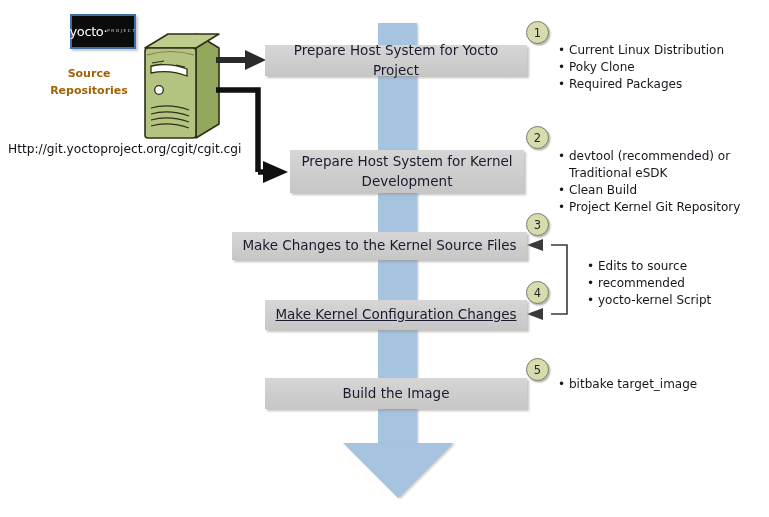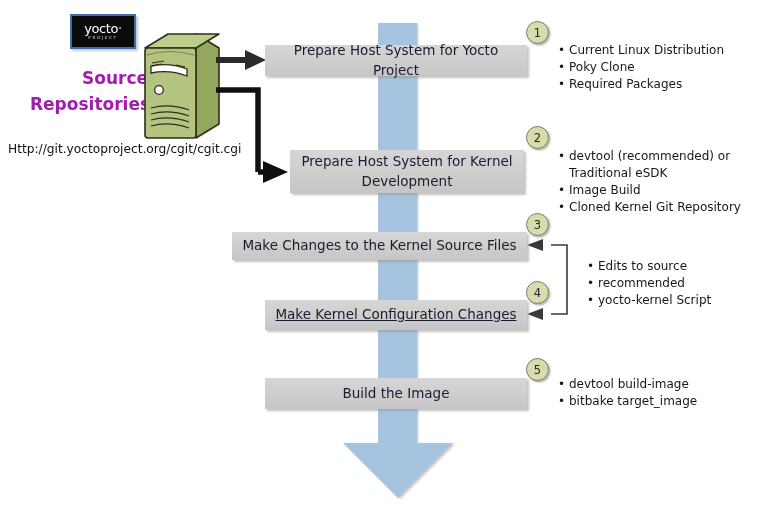--- a/index.html
+++ b/index.html
@@ -103,21 +103,21 @@
 
   
   .yocto-logo {
     position: absolute;
     left: 70px; top: 14px;
     width: 66px; height: 35px;
     background: #0b0b0b;
     border: 2px solid #3f6fa8;
     box-sizing: border-box;
     display: flex;
-    flex-direction: column;
+    flex-direction: row;
     align-items: center;
     justify-content: center;
     box-shadow: 2px 2px 2px rgba(150,148,145,0.5);
   }
   .yocto-word {
     color: #ffffff;
     font-size: 13px;
     letter-spacing: -0.4px;
     line-height: 1;
     margin-bottom: 1px;
@@ -125,24 +125,24 @@
   .yocto-sub {
     color: #d8d8d8;
     font-size: 4.2px;
     letter-spacing: 1.6px;
     line-height: 1;
   }
   .src-label {
     position: absolute;
     left: 30px; top: 66px;
     width: 118px;
-    text-align: right;
-    font-size: 17px;
+    text-align: center;
+    font-size: 11px;
     font-weight: bold;
-    color: #a21caf;
+    color: #a16207;
     line-height: 1.5;
   }
   .src-url {
     position: absolute;
     left: 8px; top: 142px;
     font-size: 12.2px;
     color: #101018;
     white-space: nowrap;
   }
 
@@ -239,33 +239,32 @@
     <ul>
       <li>Current Linux Distribution</li>
       <li>Poky Clone</li>
       <li>Required Packages</li>
     </ul>
   </div>
 
   <div class="annot" style="left:556px; top:140px; width:175px;margin-top:8px;">
     <ul>
       <li class="wrap">devtool (recommended) or Traditional eSDK</li>
-      <li>Image Build</li>
-      <li>Cloned Kernel Git Repository</li>
+      <li>Clean Build</li>
+      <li>Project Kernel Git Repository</li>
     </ul>
   </div>
 
   <div class="annot" style="left:585px; top:258px;">
     <ul>
       <li>Edits to source</li>
       <li>recommended</li>
       <li>yocto-kernel Script</li>
     </ul>
   </div>
 
   <div class="annot" style="left:556px; top:376px;">
     <ul>
-      <li>devtool build-image</li>
       <li><span>bitbake </span><span class="ital">target_image</span></li>
     </ul>
   </div>
 
 </div>
 
 </body></html>

